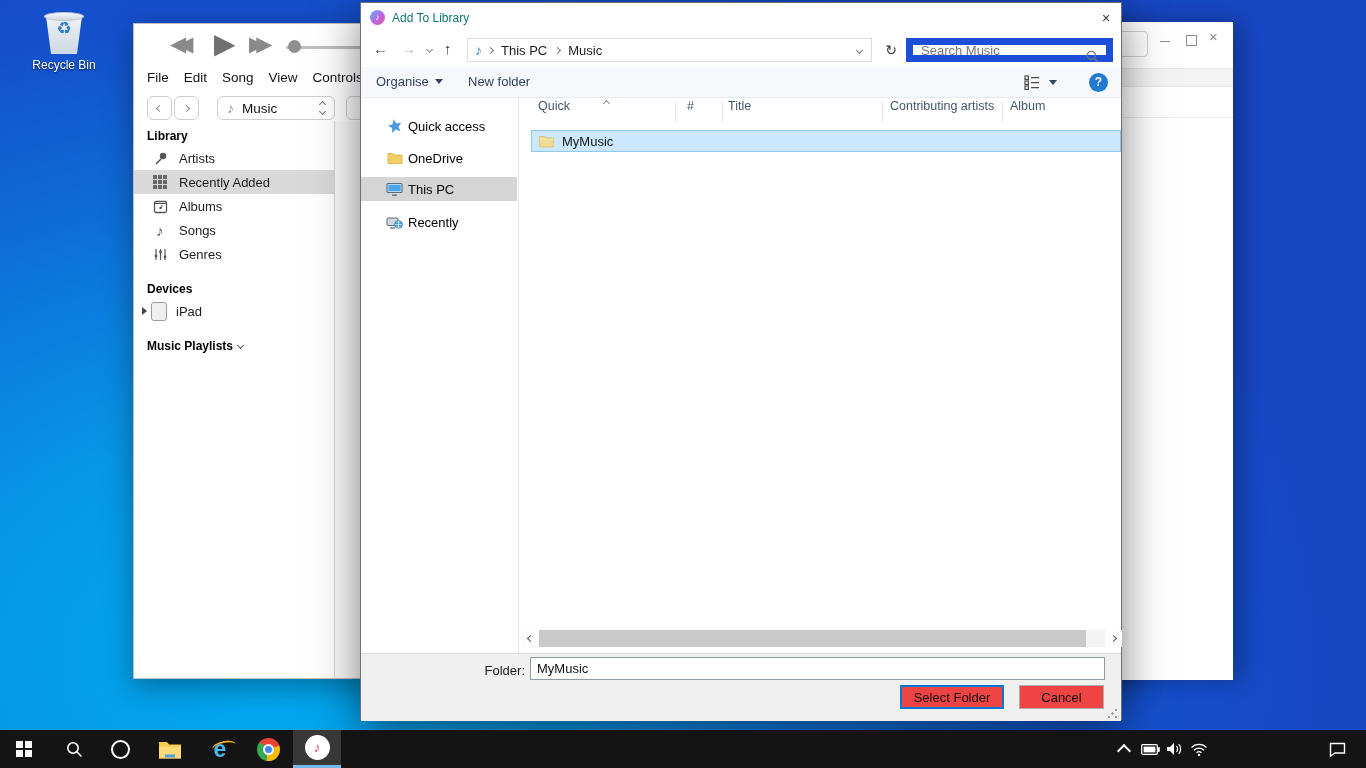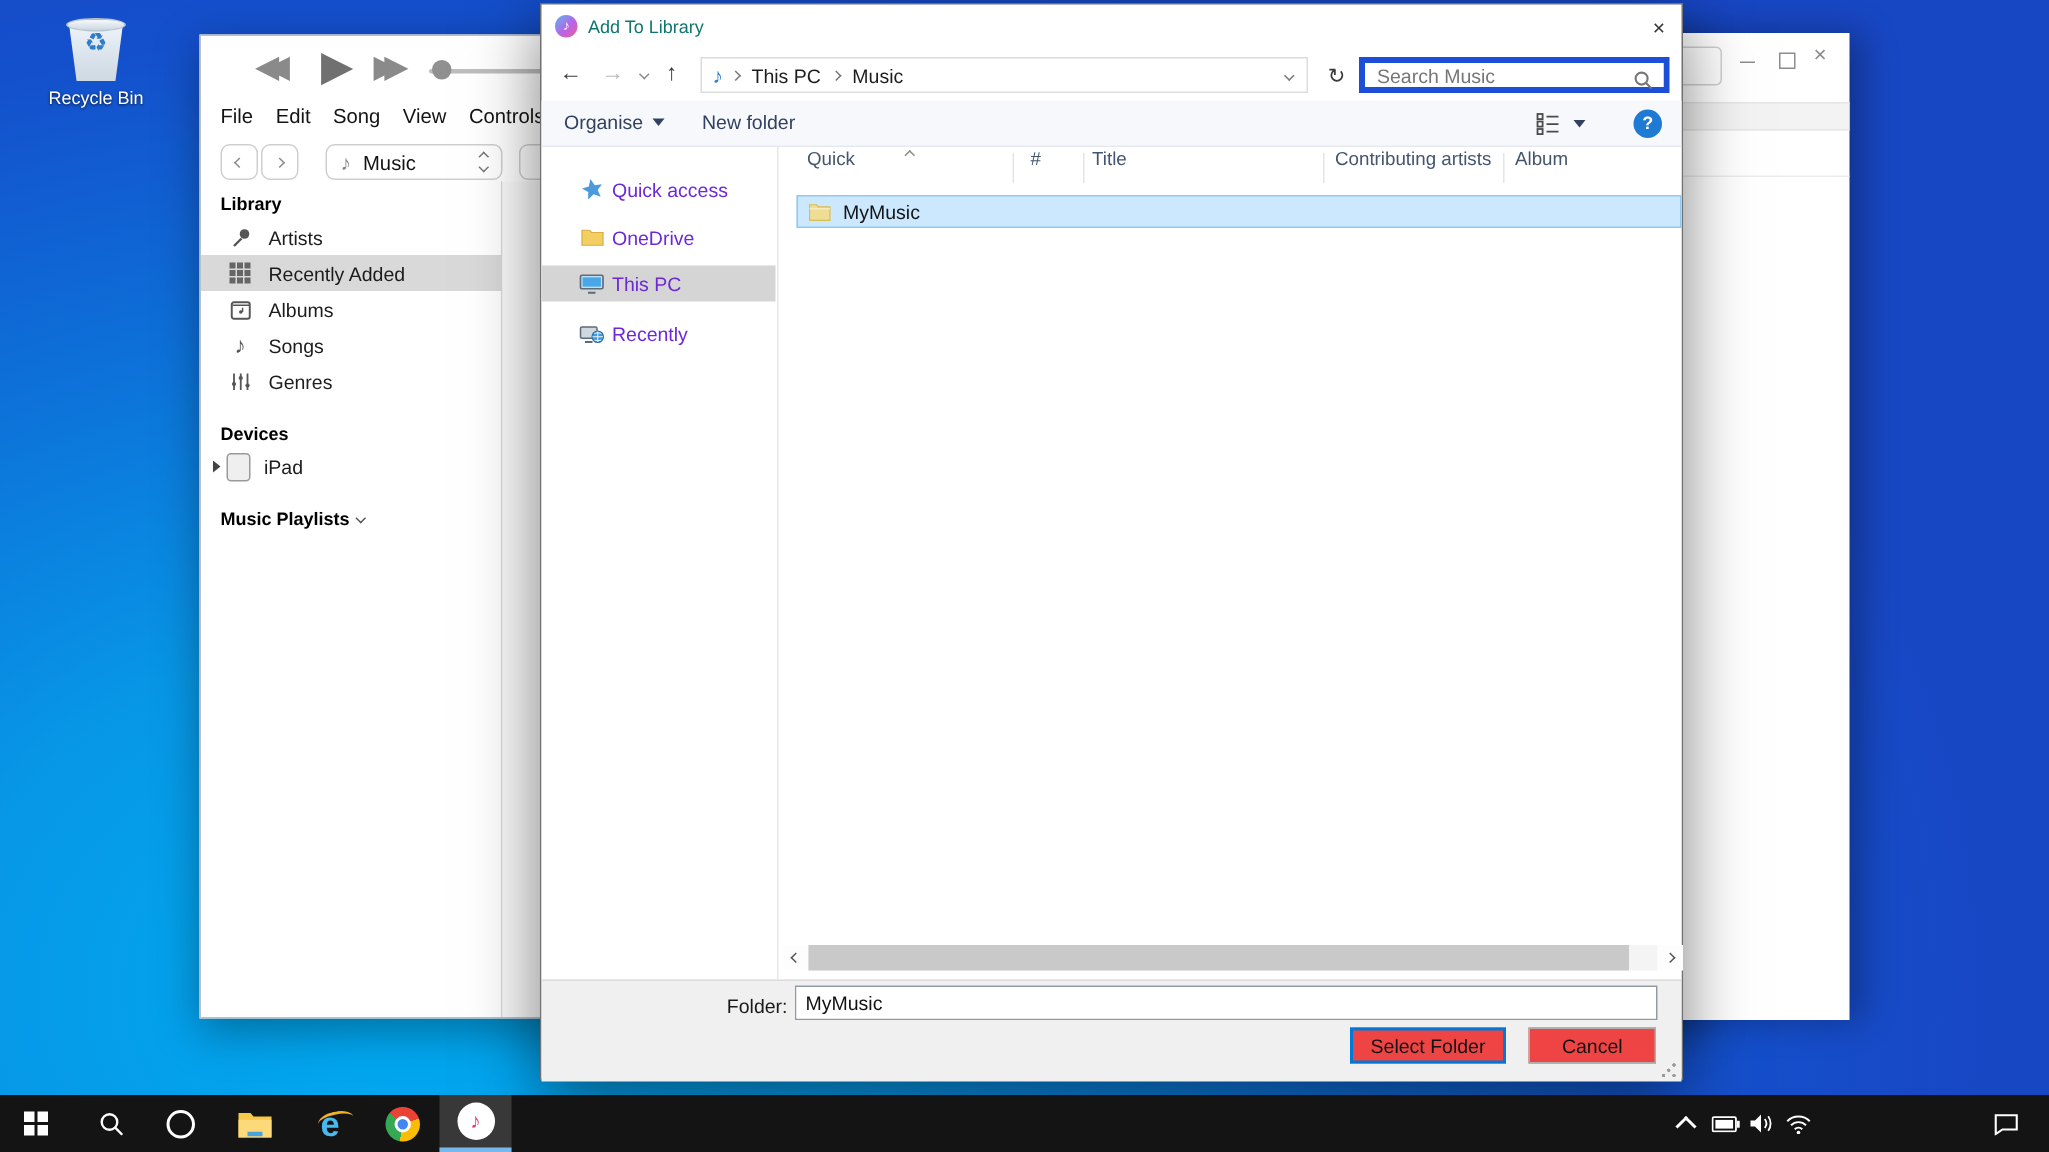--- a/index.html
+++ b/index.html
@@ -66,32 +66,32 @@
   .dlg-close{position:absolute;left:733px;top:4px;width:24px;height:22px;text-align:center;font-size:14px;color:#333;line-height:22px;}
   .dlg-nav{position:absolute;left:0;top:30px;width:100%;height:34px;}
   .nv{position:absolute;top:7px;font-size:15px;color:#3a3a3a;}
   .nv.fwd{color:#b8b8b8;}
   .addr{position:absolute;left:106px;top:5px;width:405px;height:24px;border:1px solid #dcdcdc;box-sizing:border-box;display:flex;align-items:center;background:#fff;}
   .addr .anote{color:#2d7fd6;font-size:14px;margin:0 4px 0 7px;}
   .addr .crumb{font-size:13px;color:#1c1c1c;padding:0 6px;}
   .addr .asep{margin:0 2px;}
   .addr .adrop{margin-left:auto;margin-right:9px;}
   .refresh{position:absolute;left:519px;top:5px;width:22px;height:24px;text-align:center;line-height:24px;font-size:14px;color:#3a3a3a;}
-  .searchbox{position:absolute;left:545px;top:5px;width:207px;height:24px;border:4px solid #1d4ed8;box-sizing:border-box;}
+  .searchbox{position:absolute;left:545px;top:5px;width:207px;height:24px;border:7px solid #1d4ed8;box-sizing:border-box;}
   .searchbox input{position:absolute;left:0;top:0;width:100%;height:100%;border:0;outline:0;padding:0 26px 0 8px;font-size:13px;color:#555;font-family:"Liberation Sans",sans-serif;box-sizing:border-box;}
   .searchbox input::placeholder{color:#767676;opacity:1;}
   .mag{position:absolute;right:7px;top:5px;width:13px;height:13px;}
   .mag svg{display:block;}
   .dlg-toolbar{position:absolute;left:0;top:64px;width:100%;height:31px;background:#f7f8fb;border-bottom:1px solid #e6e9ef;box-sizing:border-box;}
   .cmd{position:absolute;top:7px;font-size:13px;color:#31415f;display:flex;align-items:center;gap:6px;}
   .viewbtn{position:absolute;left:663px;top:8px;display:flex;align-items:center;gap:9px;}
   .helpbtn{position:absolute;left:728px;top:6px;width:19px;height:19px;border-radius:50%;background:#1f7ad4;color:#fff;font-weight:700;font-size:12px;text-align:center;line-height:19px;}
   .dlg-body{position:absolute;left:0;top:95px;width:100%;height:555px;background:#fff;}
   .dlg-sidesep{position:absolute;left:157px;top:95px;height:555px;width:1px;background:#e8e8e8;}
-  .dnav-item{position:absolute;left:0;width:156px;height:24px;display:flex;align-items:center;font-size:13px;color:#6d28d9;}
+  .dnav-item{position:absolute;left:0;width:156px;height:24px;display:flex;align-items:center;font-size:13px;color:#000000;}
   .dnav-item.sel{background:#d5d5d5;}
   .dnav-item .nic{width:17px;margin-left:25px;margin-right:5px;display:flex;justify-content:center;}
   .cols{position:absolute;top:1px;font-size:12.5px;color:#44566e;}
   .colsep{position:absolute;top:4px;height:20px;width:1px;background:#e5e5e5;}
   .sortcaret{position:absolute;left:243px;top:3px;}
   .filerow{position:absolute;left:170px;top:32px;width:590px;height:22px;background:#cce8ff;border:1px solid #90c8f0;box-sizing:border-box;display:flex;align-items:center;}
   .filerow .fic{margin-left:7px;margin-right:8px;display:flex;}
   .filerow .fname{font-size:13px;color:#141414;}
   .hscroll{position:absolute;left:161px;top:532px;width:600px;height:17px;}
   .hs-btn{position:absolute;top:0;width:17px;height:17px;background:#fdfdfd;display:flex;align-items:center;justify-content:center;}

